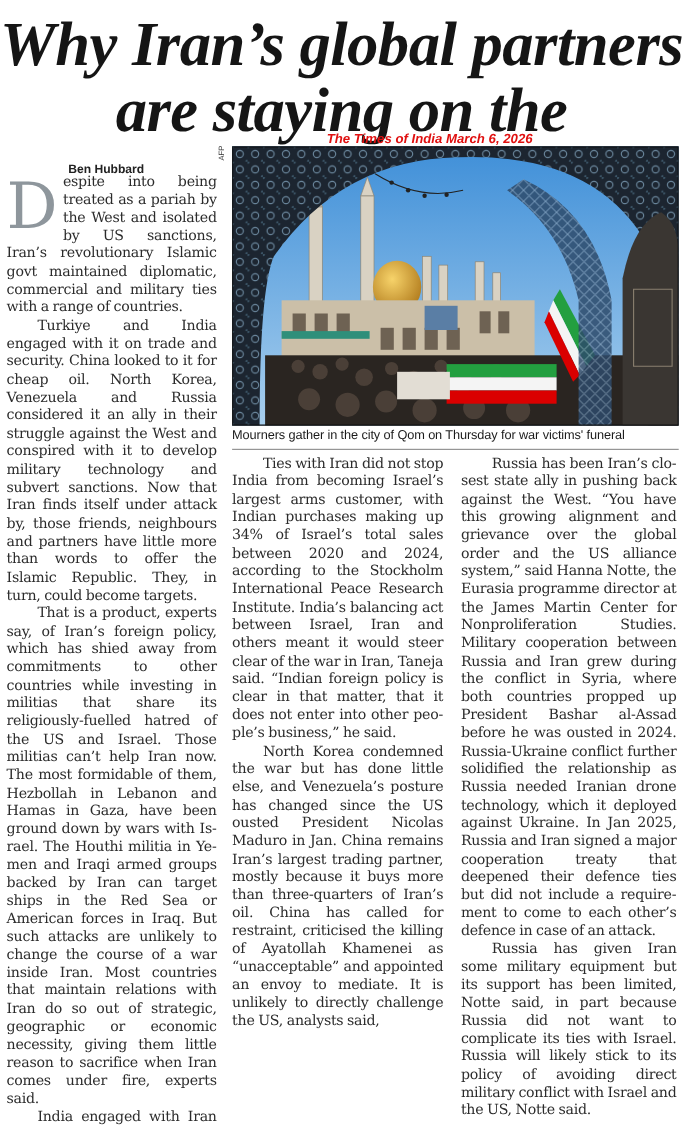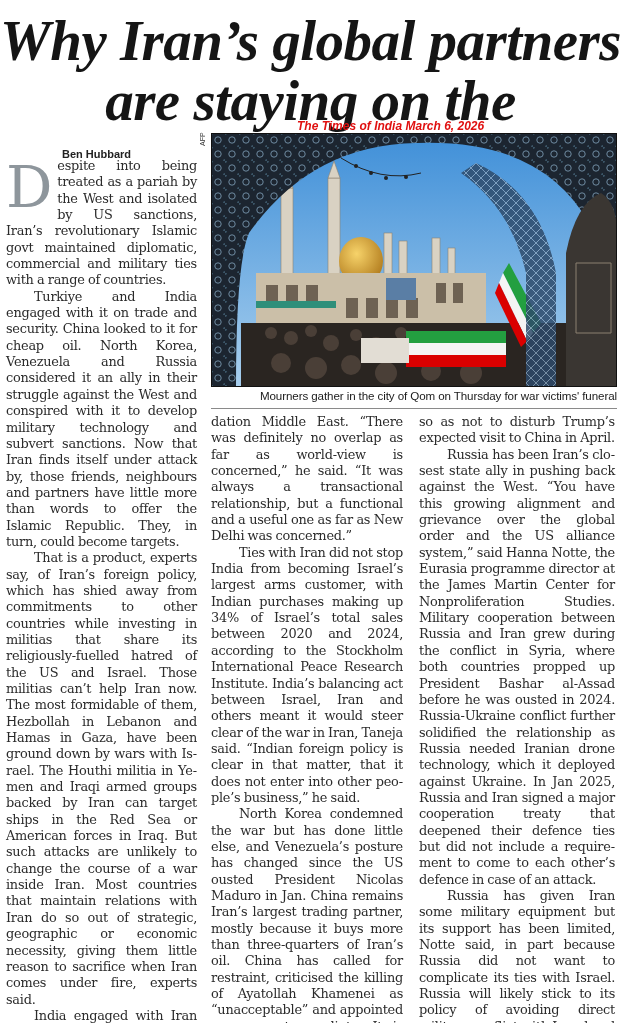--- a/index.html
+++ b/index.html
@@ -40,21 +40,20 @@
     .photo {
       position: absolute; left: 211px; top: 133px; width: 406px; height: 254px;
       background: #1b1d22; overflow: hidden;
     }
     .photo svg { display: block; width: 100%; height: 100%; }
     .caption {
       position: absolute; left: 211px; top: 389px; width: 406px;
       font-family: "Liberation Sans", "DejaVu Sans", sans-serif;
       font-size: 11.6px; color: #1a1a1a; white-space: nowrap;
       letter-spacing: -0.1px;
-      text-align: right;
     }
     .caption-rule {
       position: absolute; left: 211px; top: 408px; width: 406px; height: 1px;
       background: #8a8a8a;
     }
     .col {
       position: absolute;
       font-size: 12.9px; line-height: 16.35px;
       text-align: justify; hyphens: manual;
       color: #2b2b2b;
@@ -193,22 +192,20 @@
 <div class="caption-rule"></div>
 
 <div class="col col1">
   <p class="first"><span class="dropcap">D</span><span>espite into being treated as a pariah by the West and isolated by US sanc­tions, Iran’s revolutionary Isla­mic govt maintained diploma­tic, commercial and military ti­es with a range of countries.</span></p>
   <p>Turkiye and India engaged with it on trade and security. China looked to it for cheap oil. North Korea, Venezuela and Russia considered it an ally in their struggle against the West and conspired with it to deve­lop military technology and subvert sanctions. Now that Iran finds itself under attack by, those friends, neighbours and partners have little more than words to offer the Islamic Republic. They, in turn, could become targets.</p>
   <p>That is a product, experts say, of Iran’s foreign policy, which has shied away from commitments to other countri­es while investing in militias that share its religiously-fuel­led hatred of the US and Israel. Those militias can’t help Iran now. The most formidable of them, Hezbollah in Lebanon and Hamas in Gaza, have been ground down by wars with Is­rael. The Houthi militia in Ye­men and Iraqi armed groups backed by Iran can target ships in the Red Sea or American for­ces in Iraq. But such attacks are unlikely to change the course of a war inside Iran. Most co­untries that maintain relations with Iran do so out of strategic, geographic or economic neces­sity, giving them little reason to sacrifice when Iran comes un­der fire, experts said.</p>
   <p>India engaged with Iran as an important player in its re­gion and to seek economic ad­vantages, according to Kabir Taneja, executive director of the Observer Research Foun­</p>
 </div>
 
 <div class="col col2">
-  <p class="first">dation Middle East. “There was definitely no overlap as far as world-view is concerned,” he said. “It was always a transac­tional relationship, but a func­tional and a useful one as far as New Delhi was concerned.”</p>
   <p>Ties with Iran did not stop India from becoming Israel’s largest arms customer, with In­dian purchases making up 34% of Israel’s total sales between 2020 and 2024, according to the Stockholm International Pea­ce Research Institute. India’s balancing act between Israel, Iran and others meant it would steer clear of the war in Iran, Taneja said. “Indian foreign po­licy is clear in that matter, that it does not enter into other peo­ple’s business,” he said.</p>
   <p>North Korea condemned the war but has done little else, and Venezuela’s posture has changed since the US ousted President Nicolas Maduro in Jan. China remains Iran’s lar­gest trading partner, mostly be­cause it buys more than three-quarters of Iran’s oil. China has called for restraint, critici­sed the killing of Ayatollah Khamenei as “unacceptable” and appointed an envoy to me­diate. It is unlikely to directly challenge the US, analysts said,</p>
 </div>
 
 <div class="col col3">
-  <p class="first">so as not to disturb Trump’s ex­pected visit to China in April.</p>
   <p>Russia has been Iran’s clo­sest state ally in pushing back against the West. “You have this growing alignment and grievance over the global order and the US alliance system,” sa­id Hanna Notte, the Eurasia programme director at the Ja­mes Martin Center for Nonpro­liferation Studies. Military co­operation between Russia and Iran grew during the conflict in Syria, where both countries propped up President Bashar al-Assad before he was ousted in 2024. Russia-Ukraine con­flict further solidified the rela­tionship as Russia needed Ira­nian drone technology, which it deployed against Ukraine. In Jan 2025, Russia and Iran sig­ned a major cooperation treaty that deepened their defence ti­es but did not include a require­ment to come to each other’s de­fence in case of an attack.</p>
   <p><span>Russia has given Iran some military equipment but its sup­port has been limited, Notte sa­id, in part because Russia did not want to complicate its ties with Israel. Russia will likely stick to its policy of avoiding di­rect military conflict with Isra­el and the US, Notte said.</span> </p>
 </div>
 
 </body></html>

